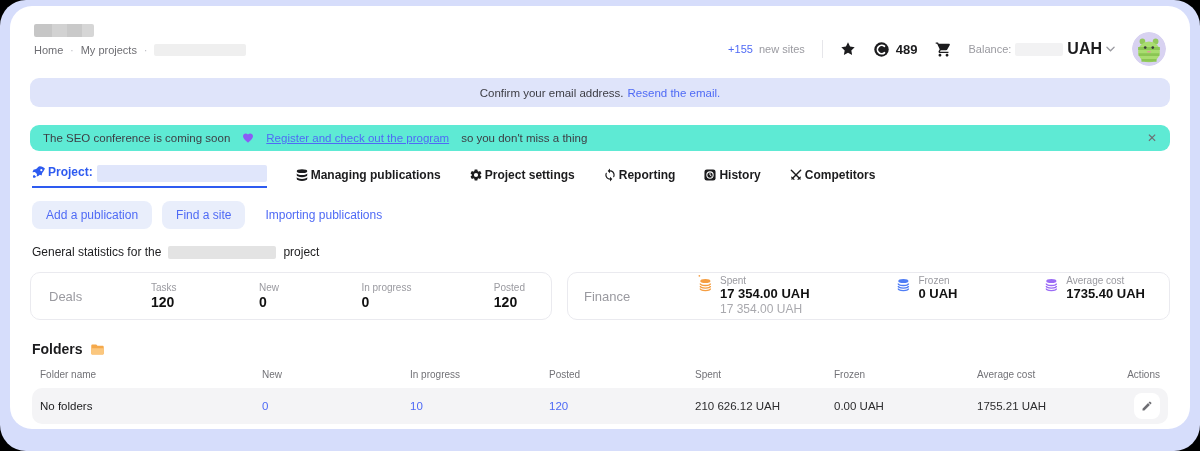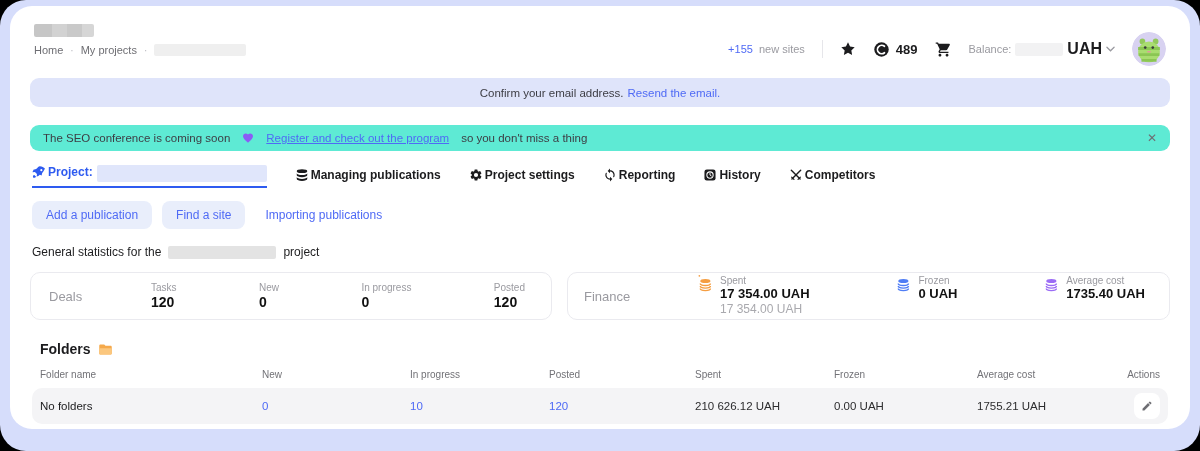--- a/index.html
+++ b/index.html
@@ -63,21 +63,21 @@
   .stat { display:flex; flex-direction:column; gap:1px; }
   .stat .sl { font-size:10px; color:#9a9aa0; }
   .stat .sv { font-size:14px; font-weight:700; color:#111; }
   .fstats { flex:1; display:flex; justify-content:space-between; }
   .fitem { display:flex; gap:7px; align-items:flex-start; }
   .fitem .fl { font-size:10px; color:#9a9aa0; }
   .fitem .fv { font-size:13px; font-weight:700; color:#111; line-height:1.25; }
   .fitem .fs { font-size:12px; color:#a9a9ae; line-height:1.2; }
 
   
-  .folders-h { margin:21px 16px 0; font-size:14px; font-weight:600; color:#1c1c1e; display:flex; align-items:center; gap:7px; }
+  .folders-h { margin:21px 8px 0; font-size:14px; font-weight:600; color:#1c1c1e; display:flex; align-items:center; gap:7px; }
   .thead { margin:12px 8px 0; display:grid; grid-template-columns:228px 148px 139px 146px 139px 143px 137px 1fr; font-size:10px; color:#727277; padding:0 2px; }
   .thead .th:last-child { text-align:right; padding-right:6px; }
   .trow { margin:8px 8px 0; display:grid; grid-template-columns:228px 148px 139px 146px 139px 143px 137px 1fr; align-items:center; background:#f4f4f6; border-radius:10px; height:36px; padding:0 2px; font-size:11.5px; color:#2c2c2e; }
   .trow .name { font-weight:400; color:#1c1c1e; padding-left:6px; }
   .thead .th:first-child { padding-left:6px; }
   .trow .lnk { color:#4f6af5; cursor:pointer; }
   .cell-actions { display:flex; justify-content:flex-end; padding-right:6px; }
   .edit-btn { width:26px; height:26px; background:#fff; border:none; border-radius:8px; display:flex; align-items:center; justify-content:center; cursor:pointer; }
   svg { display:block; }
 </style>

